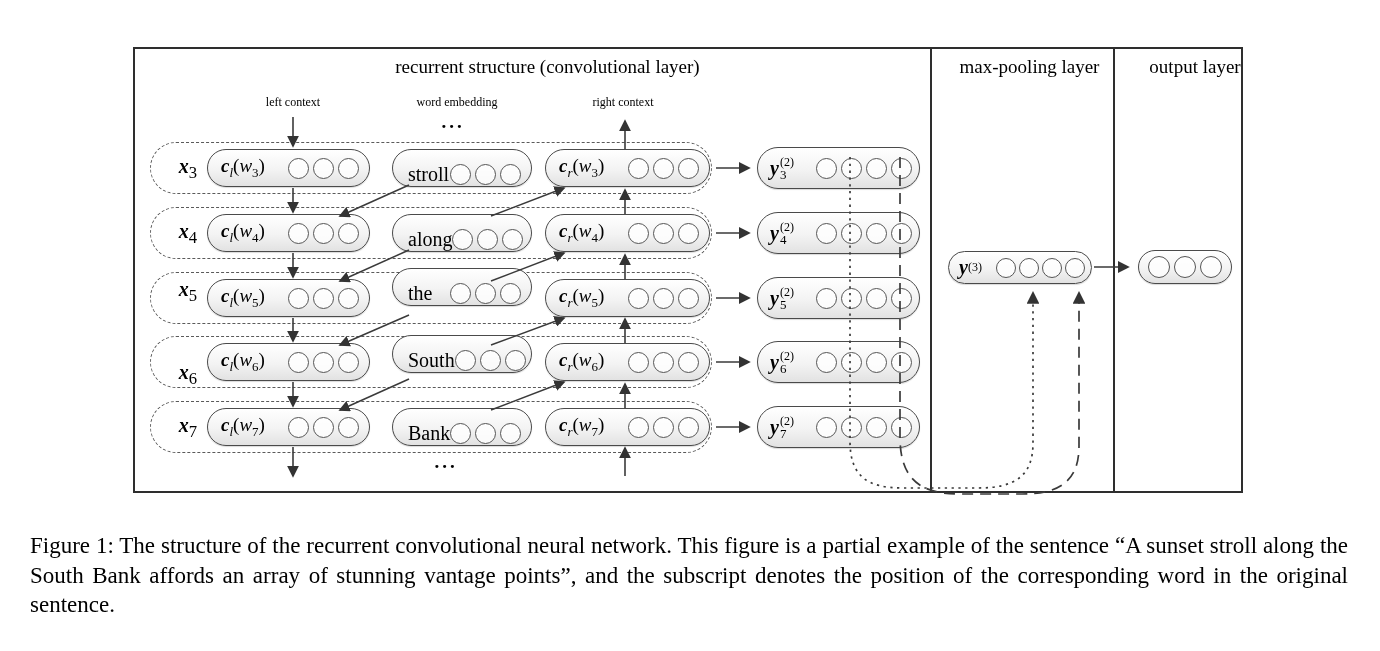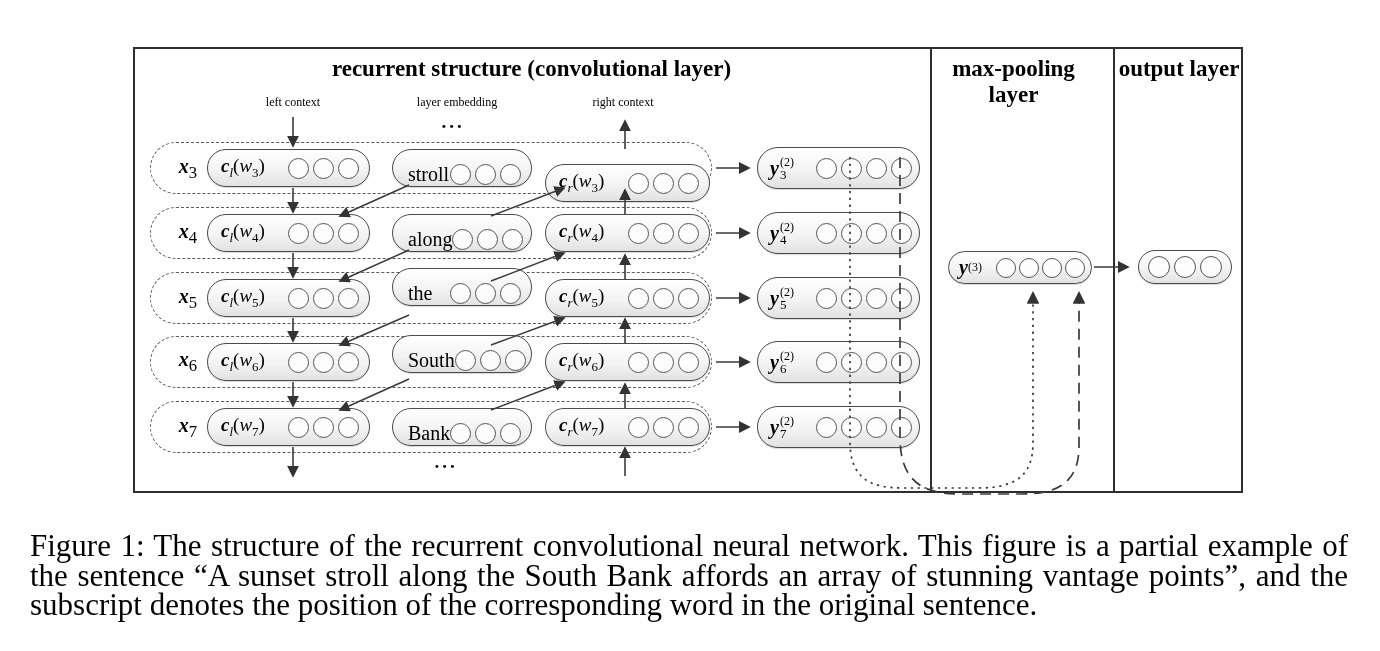--- a/index.html
+++ b/index.html
@@ -1,21 +1,21 @@
 <!DOCTYPE html>
 <html><head>
 <meta charset="utf-8">
 <style>
   html,body{margin:0;padding:0;background:#ffffff;}
   body{width:1380px;height:651px;position:relative;font-family:"Liberation Serif",serif;color:#000;}
   
   .outer-box{position:absolute;left:133px;top:47px;width:1110px;height:446px;border:2px solid #2e2e2e;box-sizing:border-box;}
   .vdiv{position:absolute;top:47px;height:446px;width:0;border-left:2px solid #2e2e2e;}
   
-  .hdr{position:absolute;top:56px;font-weight:bold;font-size:23px;text-align:center;}
+  .hdr{position:absolute;top:56px;font-weight:normal;font-size:19px;text-align:center;margin-left:16px;}
   .collab{position:absolute;top:95px;font-size:12px;text-align:center;}
   .ell{position:absolute;font-weight:bold;font-size:19px;letter-spacing:3px;text-align:center;}
   
   .rowdash{position:absolute;left:150px;width:562px;height:52px;border:1.6px dashed #5a5a5a;border-radius:26px;box-sizing:border-box;}
   .xlab{position:absolute;left:168px;width:40px;text-align:center;font-size:20px;}
   
   .pill{position:absolute;box-sizing:border-box;height:38px;border:1.7px solid #4a4a4a;border-radius:19px;
         background:linear-gradient(180deg,#ffffff 0%,#f3f3f3 55%,#e2e2e2 100%);
         display:flex;align-items:center;box-shadow:0 1px 1px rgba(0,0,0,0.15);}
   .cl{left:207px;width:163px;padding:0 10px 0 13px;justify-content:space-between;}
@@ -35,36 +35,36 @@
   .plab{font-size:19px;white-space:nowrap;}
   .plab sub{font-size:13px;}
   .wlab{font-size:20px;}
   .ylab{font-size:20px;display:inline-flex;align-items:center;width:46px;}
   .y3lab{font-size:20px;display:inline-flex;align-items:center;width:42px;}
   .stack{display:inline-flex;flex-direction:column;line-height:1;margin-left:1px;}
   .stack .sp{font-size:12px;}
   .stack .sb{font-size:13px;}
   .suplab{font-size:12px;vertical-align:6px;}
   
-  .caption{position:absolute;left:30px;top:531px;width:1318px;font-size:31px;line-height:29.5px;text-align:justify;}
+  .caption{position:absolute;left:30px;top:531px;width:1318px;font-size:23px;line-height:29.5px;text-align:justify;}
   svg.overlay{position:absolute;left:0;top:0;pointer-events:none;}
 </style>
 </head>
 <body>
 
 <div class="outer-box"></div>
 <div class="vdiv" style="left:930px"></div>
 <div class="vdiv" style="left:1113px"></div>
 
 <div class="hdr" style="left:133px;width:797px">recurrent structure (convolutional layer)</div>
 <div class="hdr" style="left:930px;width:167px">max-pooling layer</div>
 <div class="hdr" style="left:1113px;width:132px">output layer</div>
 
 <div class="collab" style="left:233px;width:120px">left context</div>
-<div class="collab" style="left:377px;width:160px">layer embedding</div>
+<div class="collab" style="left:377px;width:160px">word embedding</div>
 <div class="collab" style="left:560px;width:126px">right context</div>
 <div class="ell" style="left:430px;top:111px;width:46px">...</div>
 <div class="ell" style="left:423px;top:451px;width:46px">...</div>
 
 <div class="rowdash" style="top:142px"></div>
 <div class="xlab" style="top:155px"><span class="bi">x</span><sub>3</sub></div>
 <div class="pill cl" style="top:149px">
   <span class="plab"><span class="bi">c</span><sub class="it">l</sub><span>(</span><span class="it">w</span><sub>3</sub><span>)</span></span>
   <span class="circles">
       <span class="c"></span>
@@ -73,21 +73,21 @@
     </span>
 </div>
 <div class="pill wd" style="top:149px">
   <span class="wlab">stroll</span>
   <span class="circles">
       <span class="c"></span>
       <span class="c"></span>
       <span class="c"></span>
     </span>
 </div>
-<div class="pill cr" style="top:164px">
+<div class="pill cr" style="top:149px">
   <span class="plab"><span class="bi">c</span><sub class="it">r</sub><span>(</span><span class="it">w</span><sub>3</sub><span>)</span></span>
   <span class="circles">
       <span class="c"></span>
       <span class="c"></span>
       <span class="c"></span>
     </span>
 </div>
 <div class="pill ypill" style="top:147px">
   <span class="ylab">
       <span class="bi">y</span>
@@ -140,21 +140,21 @@
     </span>
   <span class="circles">
       <span class="c"></span>
       <span class="c"></span>
       <span class="c"></span>
       <span class="c"></span>
     </span>
 </div>
 
 <div class="rowdash" style="top:272px"></div>
-<div class="xlab" style="top:285px"><span class="bi">x</span><sub>5</sub></div>
+<div class="xlab" style="top:278px"><span class="bi">x</span><sub>5</sub></div>
 <div class="pill cl" style="top:279px">
   <span class="plab"><span class="bi">c</span><sub class="it">l</sub><span>(</span><span class="it">w</span><sub>5</sub><span>)</span></span>
   <span class="circles">
       <span class="c"></span>
       <span class="c"></span>
       <span class="c"></span>
     </span>
 </div>
 <div class="pill wd" style="top:268px">
   <span class="wlab">the</span>
@@ -182,21 +182,21 @@
     </span>
   <span class="circles">
       <span class="c"></span>
       <span class="c"></span>
       <span class="c"></span>
       <span class="c"></span>
     </span>
 </div>
 
 <div class="rowdash" style="top:336px"></div>
-<div class="xlab" style="top:348px"><span class="bi">x</span><sub>6</sub></div>
+<div class="xlab" style="top:361px"><span class="bi">x</span><sub>6</sub></div>
 <div class="pill cl" style="top:343px">
   <span class="plab"><span class="bi">c</span><sub class="it">l</sub><span>(</span><span class="it">w</span><sub>6</sub><span>)</span></span>
   <span class="circles">
       <span class="c"></span>
       <span class="c"></span>
       <span class="c"></span>
     </span>
 </div>
 <div class="pill wd" style="top:335px">
   <span class="wlab">South</span>

